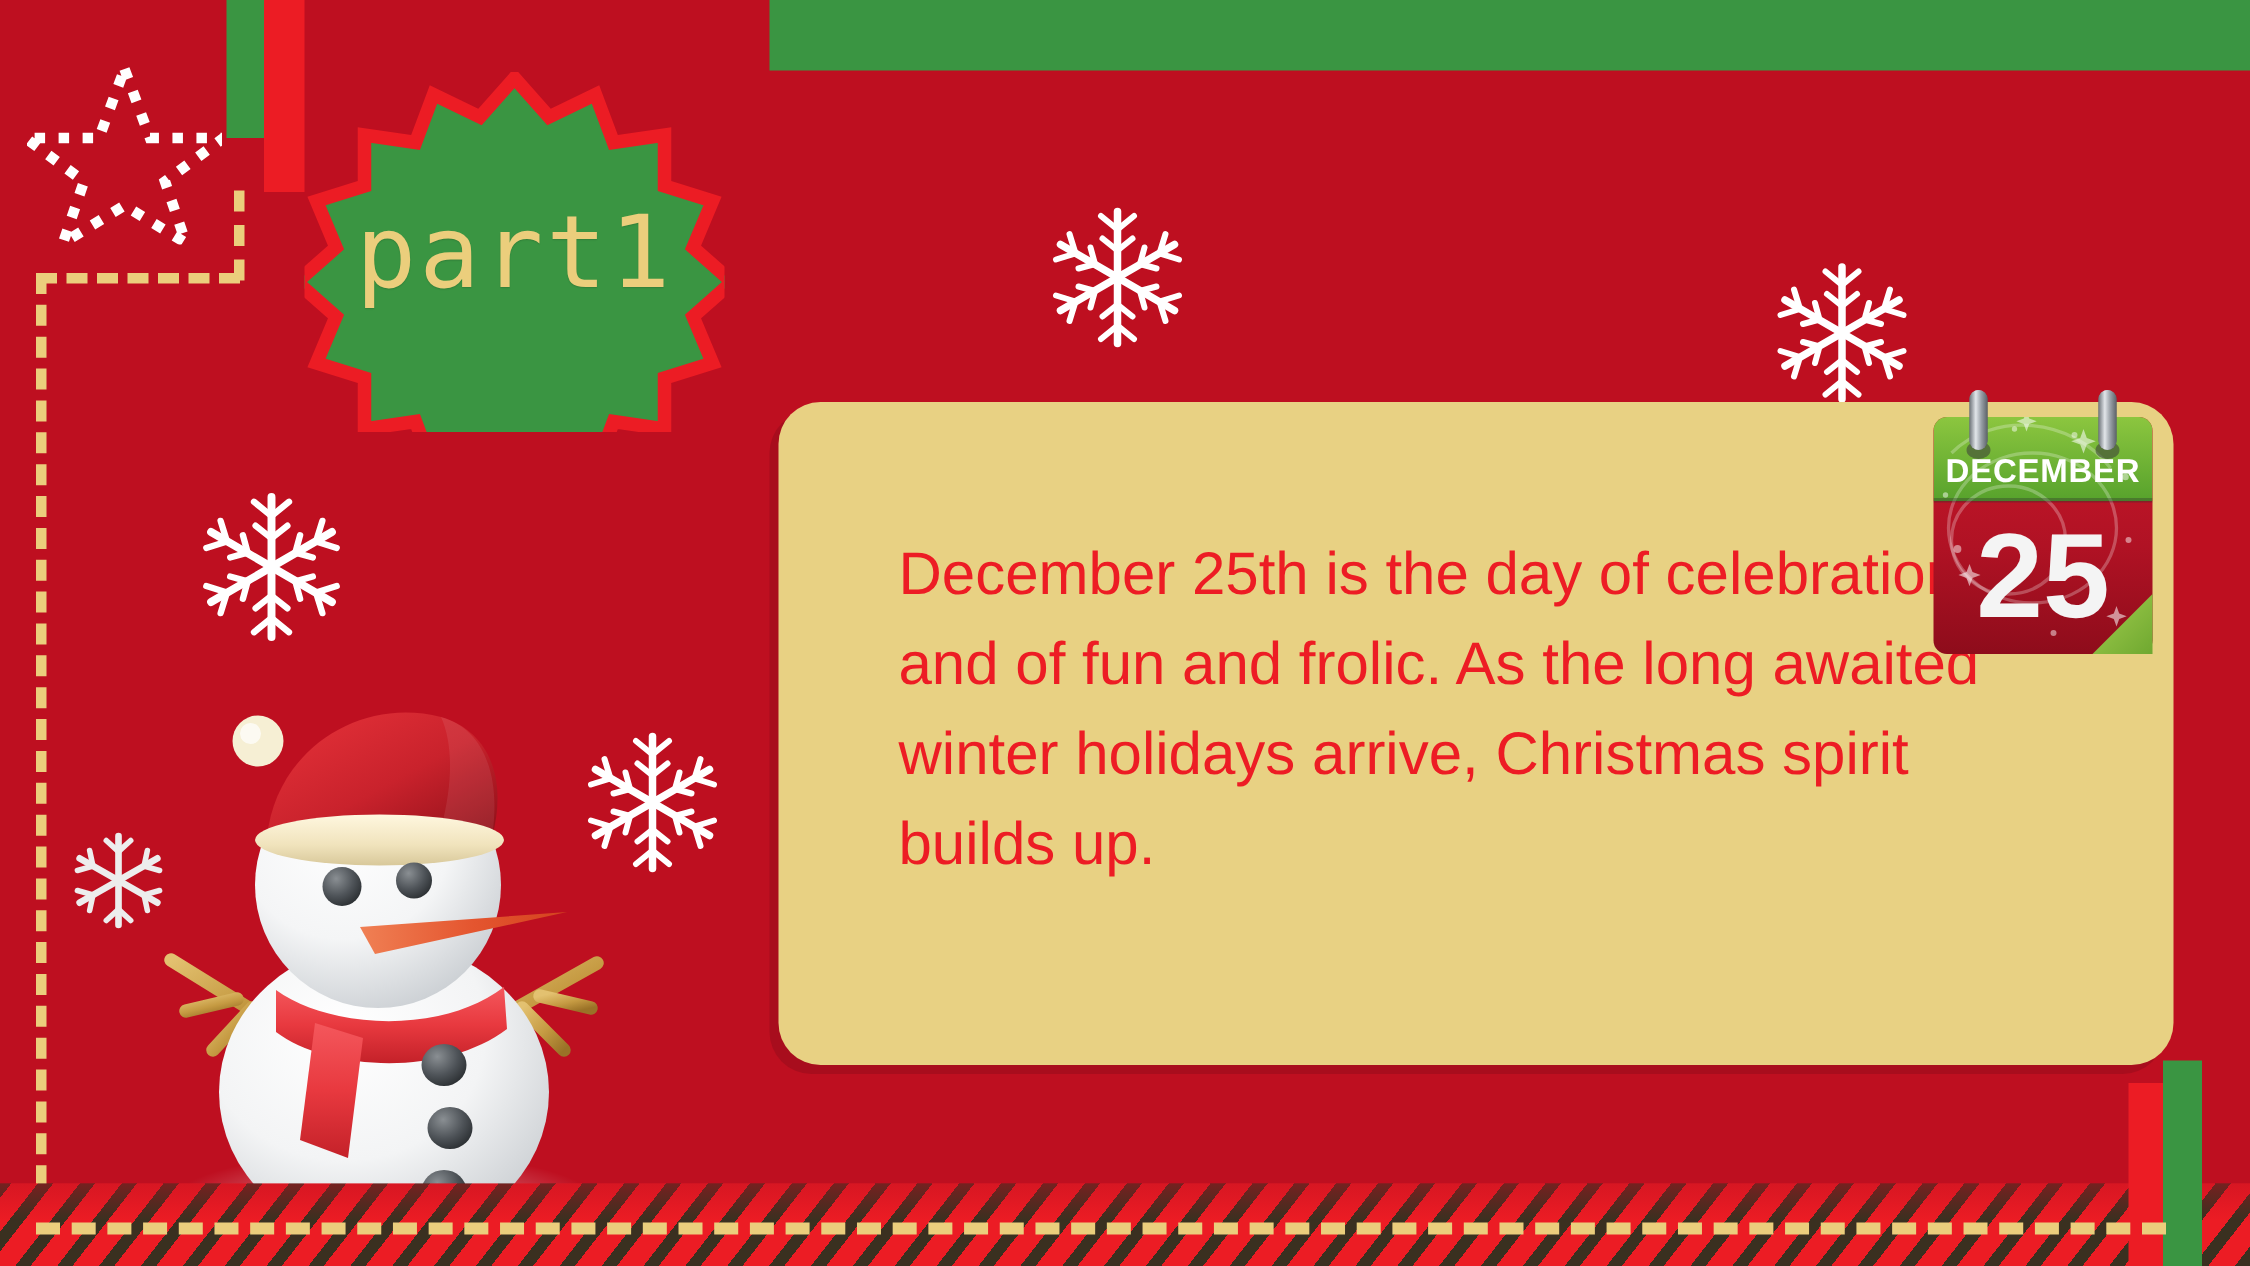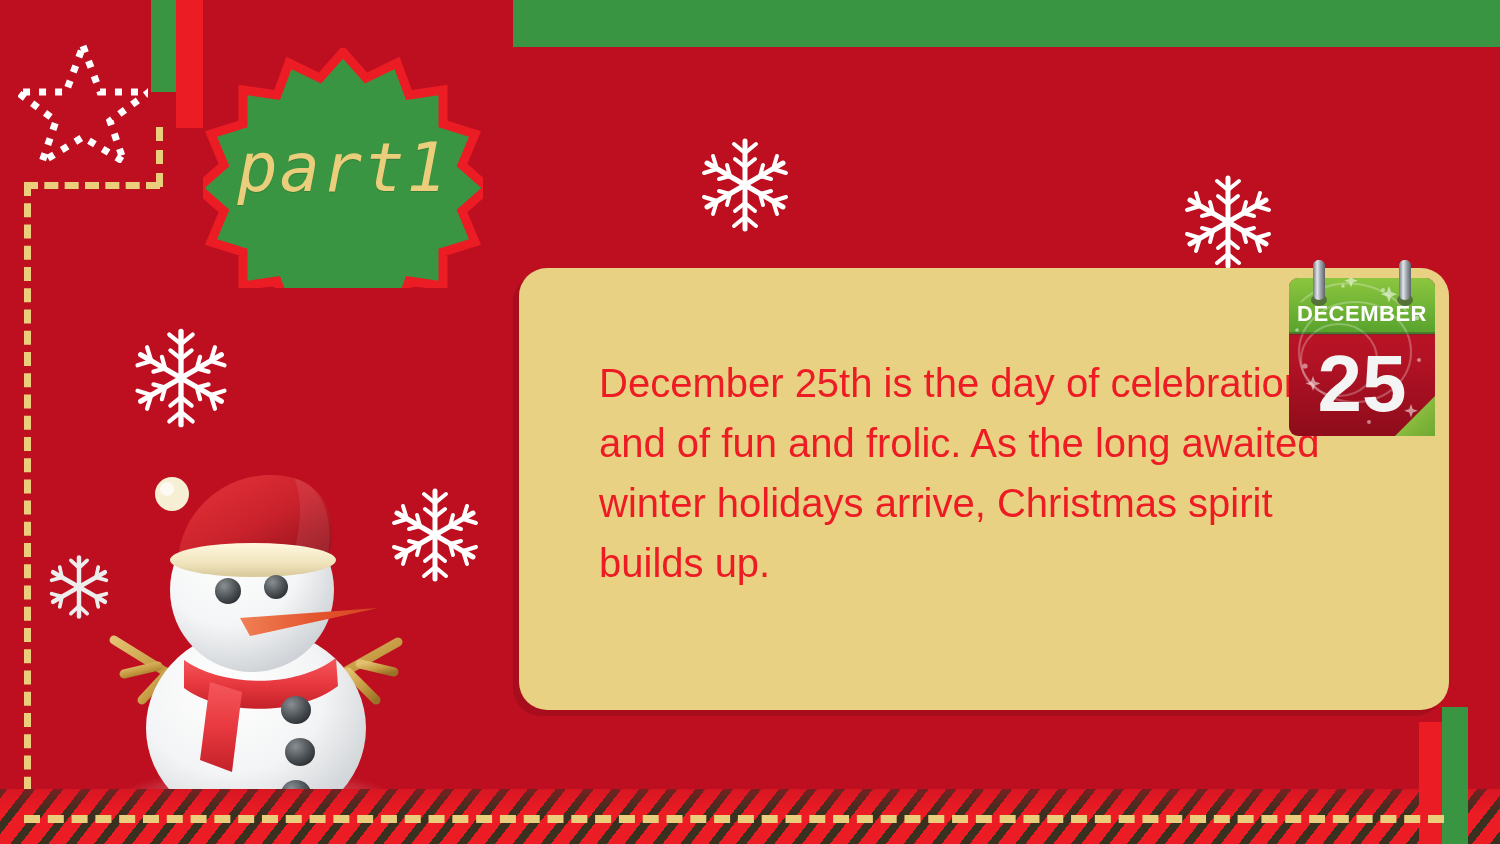--- a/index.html
+++ b/index.html
@@ -77,21 +77,20 @@
   #badge-label {
     position: absolute;
     left: 203px; top: 48px;
     width: 280px; height: 240px;
     display: flex; align-items: center; justify-content: center;
     font-size: 67px;
     color: #EBCE7C;
     letter-spacing: 2px;
     font-family: "DejaVu Sans Mono", monospace;
     text-shadow: 0 1px 1px rgba(0,0,0,.15);
-    font-style: italic;
   }
 
   
   #text-card {
     position: absolute;
     left: 519px; top: 268px;
     width: 930px; height: 442px;
     background: #E8D183;
     border-radius: 28px;
     box-shadow: -6px 6px 0 0 rgba(150,12,28,.55);

